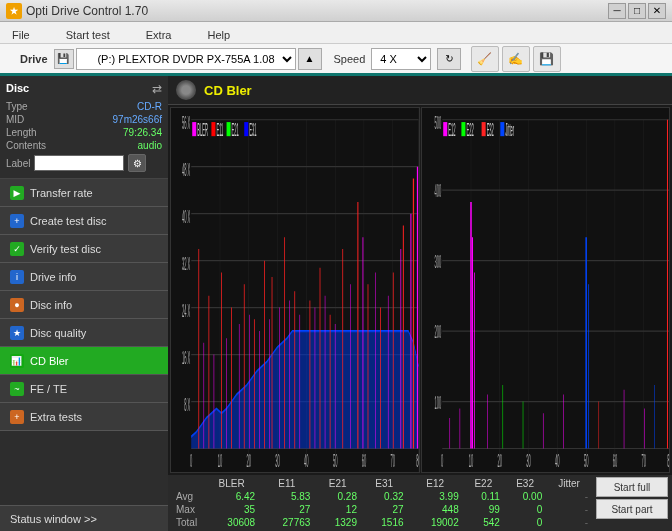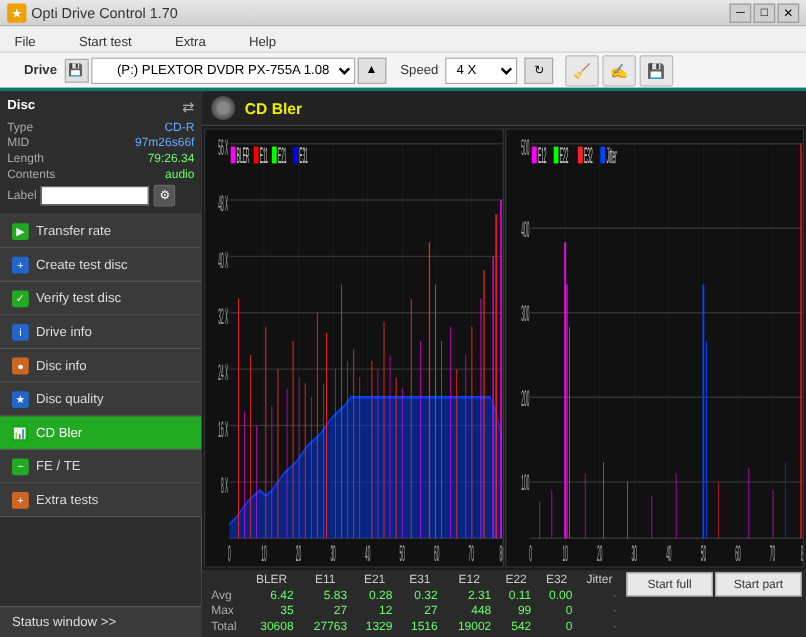--- a/index.html
+++ b/index.html
@@ -65,21 +65,21 @@
 
     
     .stats-area { background: #2a2a2a; padding: 2px 4px; }
     .stats-table { width: 100%; border-collapse: collapse; }
     .stats-table th { color: #ccc; font-size: 10px; text-align: center; padding: 1px 4px; font-weight: normal; }
     .stats-table td { color: #66ff66; font-size: 10px; text-align: right; padding: 1px 4px; }
     .stats-table td.label { color: #aaa; text-align: left; }
     .stats-table td.dash { color: #666; }
 
     
-    .action-btns { display: flex; gap: 2px; }
+    .action-btns { display: flex; flex-direction: column; gap: 2px; }
     .action-btn { height: 20px; width: 72px; background: #e8e8e8; border: 1px solid #aaa; font-size: 10px; cursor: pointer; color: #333; }
 
     
     svg { display: block; }
   </style>
 </head>
 <body>
 
 <div class="title-bar">
   <div class="title-bar-left">
@@ -402,21 +402,21 @@
               <th>Jitter</th>
             </tr>
           </thead>
           <tbody>
             <tr>
               <td class="label">Avg</td>
               <td>6.42</td>
               <td>5.83</td>
               <td>0.28</td>
               <td>0.32</td>
-              <td>2.31</td>
+              <td>3.99</td>
               <td>0.11</td>
               <td>0.00</td>
               <td class="dash">-</td>
             </tr>
             <tr>
               <td class="label">Max</td>
               <td>35</td>
               <td>27</td>
               <td>12</td>
               <td>27</td>

